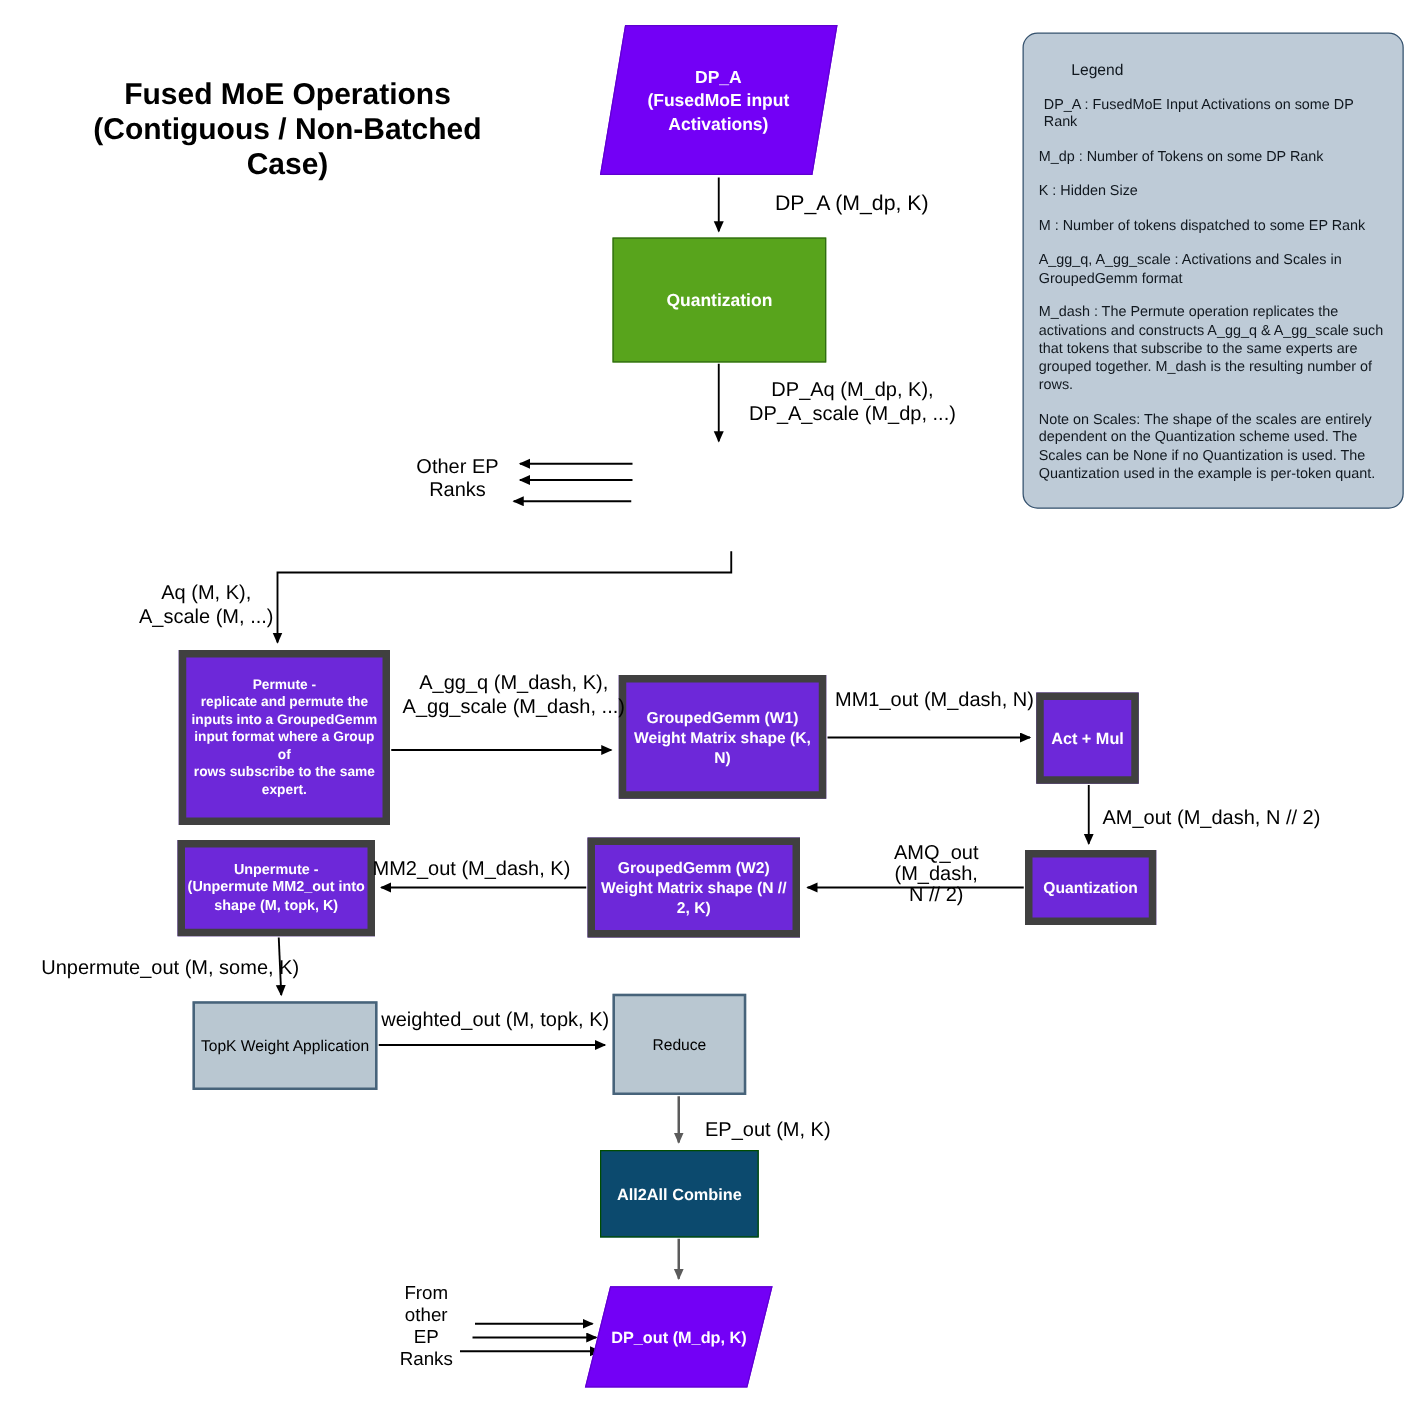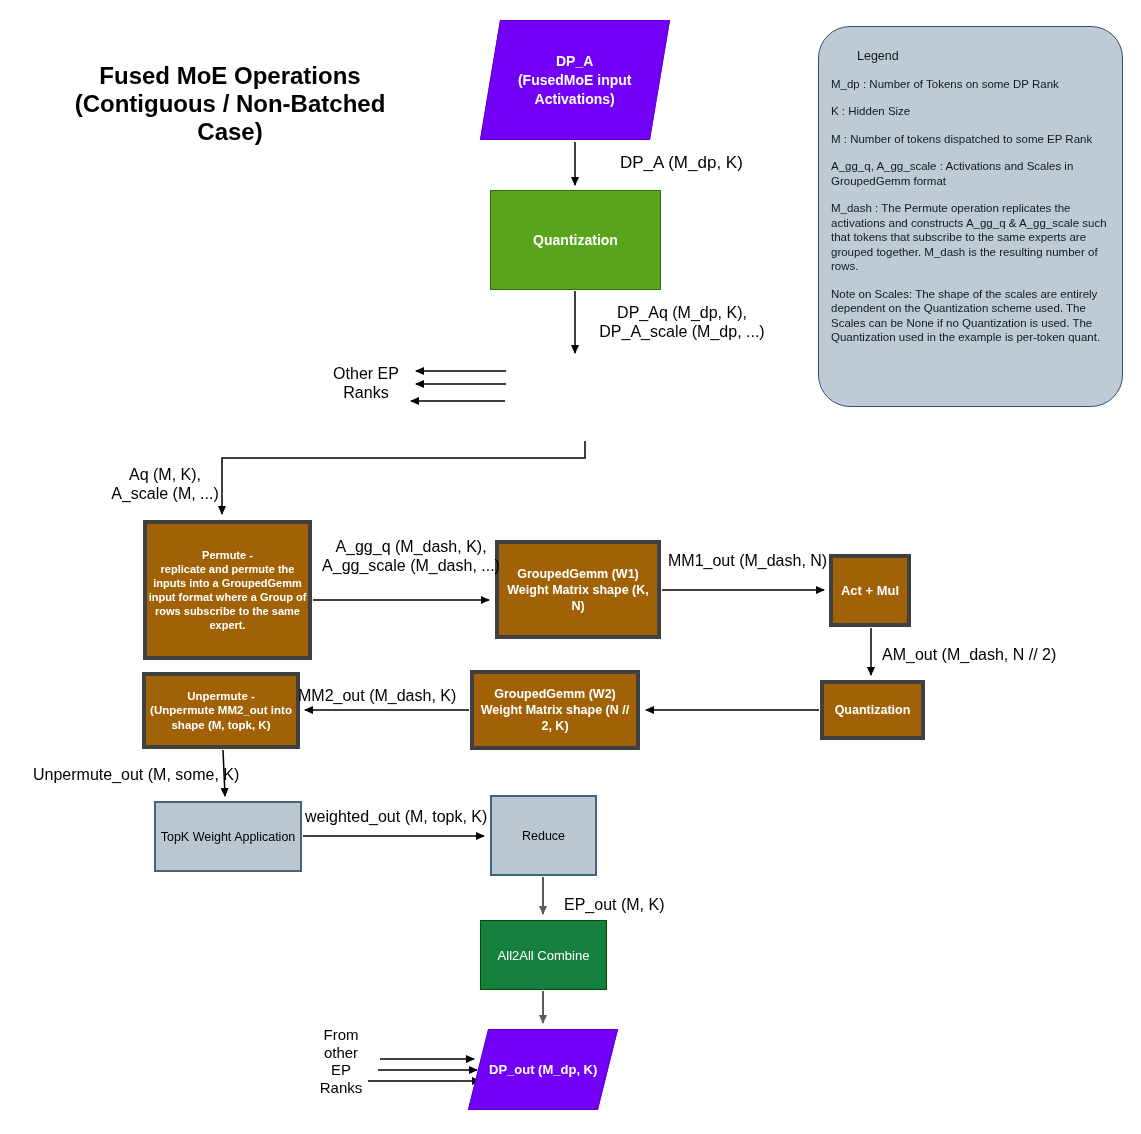--- a/index.html
+++ b/index.html
@@ -6,36 +6,36 @@
   #canvas{
     position:relative;width:1141px;height:1134px;background:#ffffff;
     font-family:"Liberation Sans", sans-serif;overflow:hidden;
   }
   #arrow-layer{position:absolute;left:0;top:0;width:1141px;height:1134px;z-index:1;}
   .node{
     position:absolute;display:flex;align-items:center;justify-content:center;
     text-align:center;box-sizing:border-box;z-index:2;white-space:pre-line;
   }
   .green{background:#58A41C;border:1px solid #2F6B12;color:#ffffff;font-weight:bold;}
-  .darkgreen{background:#15803d;border:1px solid #004D00;color:#ffffff;font-weight:normal;}
-  .blue{background:#a16207;border:4px solid #404040;color:#ffffff;font-weight:bold;}
+  .darkgreen{background:#0c4a6e;border:1px solid #004D00;color:#ffffff;font-weight:bold;}
+  .blue{background:#6d28d9;border:6px solid #404040;color:#ffffff;font-weight:bold;}
   .gray{background:#B9C7D1;border:2px solid #47637A;color:#000000;font-weight:normal;}
   .purple{background:#7300F6;border:1px solid #6000D0;color:#ffffff;font-weight:bold;}
   .edge-label{
     position:absolute;color:#000000;white-space:pre-line;z-index:3;
     font-size:16px;line-height:19px;
   }
   .center{text-align:center;}
   #title{
     position:absolute;left:40px;top:62px;width:380px;text-align:center;
     font-size:24px;line-height:28px;font-weight:bold;color:#000;white-space:pre-line;z-index:3;
   }
   #legend-box{
     position:absolute;left:818px;top:26px;width:305px;height:381px;box-sizing:border-box;
-    background:#BECBD7;border:1.5px solid #33506C;border-radius:32px;z-index:2;
+    background:#BECBD7;border:1.5px solid #33506C;border-radius:12px;z-index:2;
     padding:22px 10px 10px 12px;color:#11181f;
   }
   #legend-box .lg-heading{font-size:12.5px;padding-left:26px;margin:0 0 13px 0;}
   #legend-box p{font-size:11.5px;line-height:14.5px;margin:0 0 13px 0;white-space:pre-line;}
   #legend-box p.indent1{padding-left:4px;}
 </style>
 </head>
 <body>
 
 <div id="canvas">
@@ -116,31 +116,34 @@
   <div class="edge-label center" style="left:598px;top:303px;width:168px;">DP_Aq (M_dp, K),
 DP_A_scale (M_dp, ...)</div>
   <div class="edge-label center" style="left:330px;top:364px;width:72px;">Other EP
 Ranks</div>
   <div class="edge-label center" style="left:110px;top:465px;width:110px;">Aq (M, K),
 A_scale (M, ...)</div>
   <div class="edge-label center" style="left:320px;top:537px;width:182px;">A_gg_q (M_dash, K),
 A_gg_scale (M_dash, ...)</div>
   <div class="edge-label" style="left:668px;top:551px;">MM1_out (M_dash, N)</div>
   <div class="edge-label" style="left:882px;top:645px;">AM_out (M_dash, N // 2)</div>
+  <div class="edge-label center" style="left:680px;top:674px;width:138px;line-height:17px;">AMQ_out (M_dash,
+N // 2)</div>
   <div class="edge-label" style="left:298px;top:686px;">MM2_out (M_dash, K)</div>
   <div class="edge-label" style="left:33px;top:765px;">Unpermute_out (M, some, K)</div>
   <div class="edge-label" style="left:305px;top:807px;">weighted_out (M, topk, K)</div>
   <div class="edge-label" style="left:564px;top:895px;">EP_out (M, K)</div>
   <div class="edge-label center" style="left:314px;top:1026px;width:54px;font-size:15px;line-height:17.5px;">From
 other
 EP
 Ranks</div>
 
   <div id="legend-box">
     <p class="lg-heading">Legend</p>
+    <p class="indent1">DP_A : FusedMoE Input Activations on some DP Rank</p>
     <p>M_dp : Number of Tokens on some DP Rank</p>
     <p>K : Hidden Size</p>
     <p>M : Number of tokens dispatched to some EP Rank</p>
     <p>A_gg_q, A_gg_scale : Activations and Scales in
 GroupedGemm format</p>
     <p>M_dash : The Permute operation replicates the
 activations and constructs A_gg_q &amp; A_gg_scale such
 that tokens that subscribe to the same experts are
 grouped together. M_dash is the resulting number of
 rows.</p>

